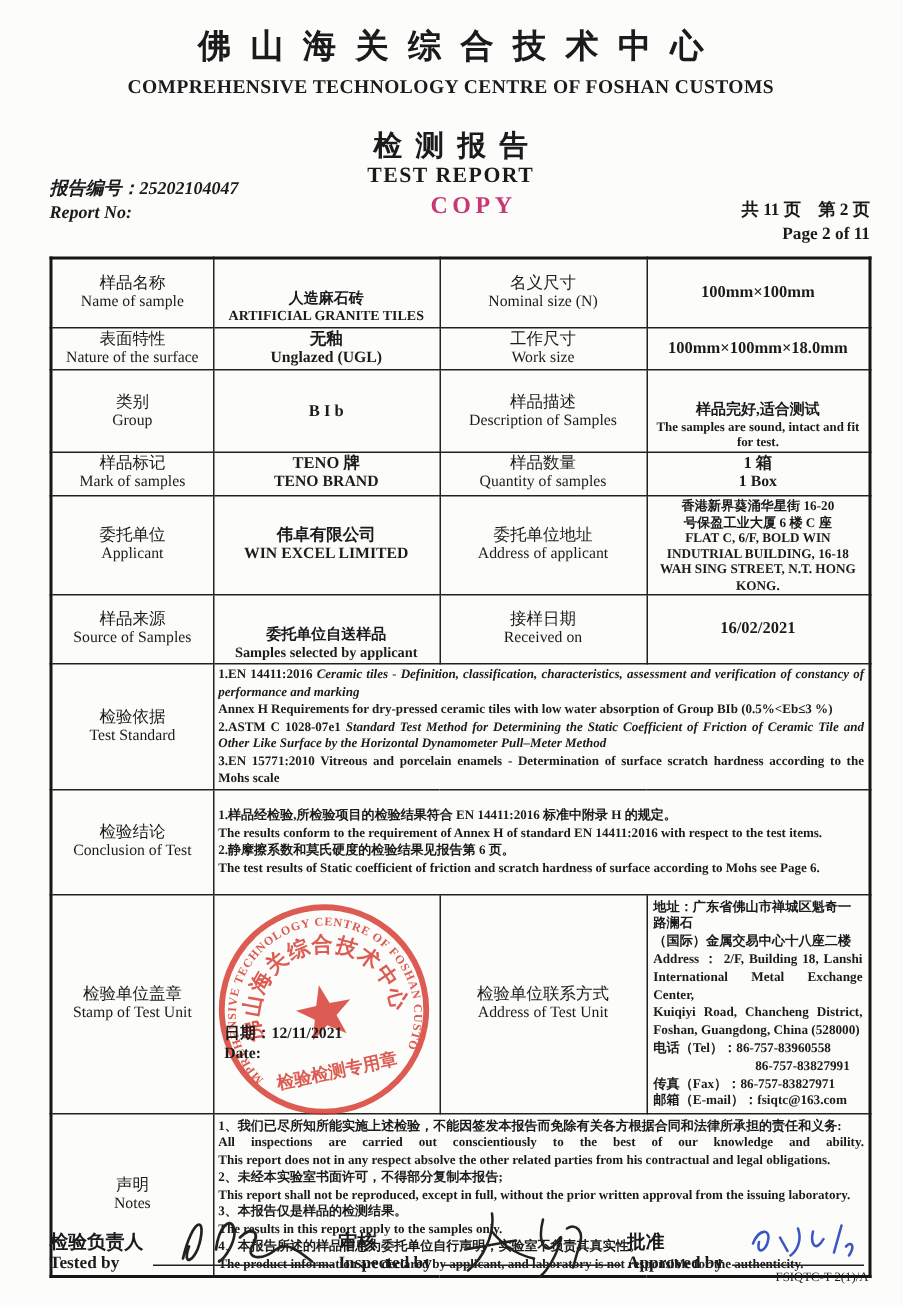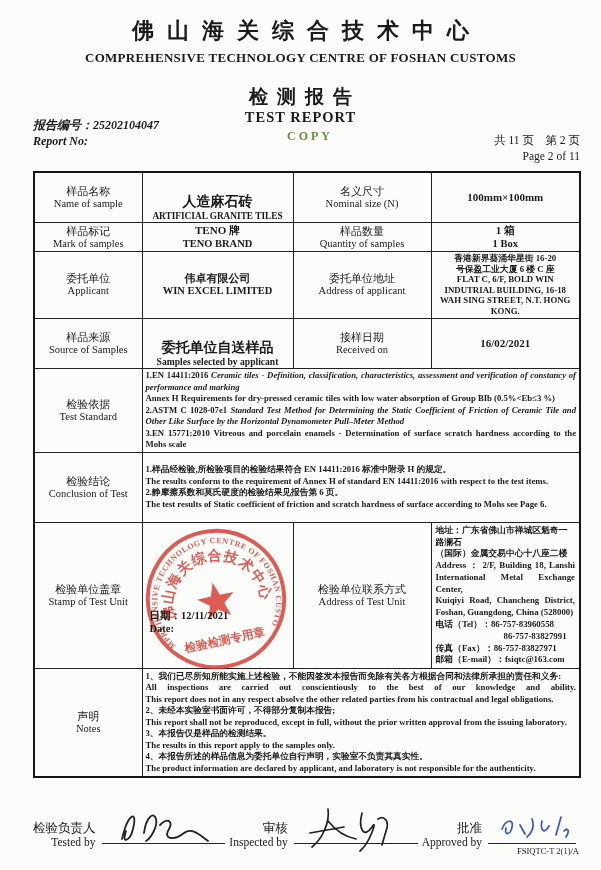--- a/index.html
+++ b/index.html
@@ -7,44 +7,44 @@
   .page{position:relative;width:601px;height:870px;background:#fcfcfa;overflow:hidden;
         font-family:"Liberation Serif","DejaVu Serif",serif;color:#1b1b1b;}
   .abs{position:absolute;}
   .ctr{left:0;width:601px;text-align:center;}
 
   .org-zh{top:16px;font-size:22px;font-weight:bold;letter-spacing:13px;text-indent:13px;}
   .org-en{top:50px;font-size:13px;font-weight:bold;letter-spacing:.3px;}
   .doc-zh{top:84px;font-size:19px;font-weight:bold;letter-spacing:9px;text-indent:9px;}
   .doc-en{top:109px;font-size:14.5px;font-weight:bold;letter-spacing:1px;}
   .repno{top:117px;left:33px;font-size:12px;font-weight:bold;line-height:1.35;font-style:italic;}
-  .pageinfo{top:133px;right:21px;font-size:11.5px;font-weight:normal;line-height:1.35;text-align:right;}
-  .copymark{top:129px;left:287px;font-size:12px;font-weight:bold;letter-spacing:3px;color:#4d7c0f;opacity:.85;}
+  .pageinfo{top:133px;right:21px;font-size:11.5px;font-weight:bold;line-height:1.35;text-align:right;}
+  .copymark{top:129px;left:287px;font-size:16px;font-weight:bold;letter-spacing:3px;color:#be185d;opacity:.85;}
 
   table.rpt{position:absolute;top:171px;left:33px;width:546px;border-collapse:collapse;
             table-layout:fixed;border:2px solid #161616;}
   table.rpt td{border:1.4px solid #222;padding:1px 3px;vertical-align:middle;overflow:visible;}
   td.lab{text-align:center;font-weight:normal;line-height:1.18;}
   td.val{text-align:center;font-weight:bold;line-height:1.2;}
   .zh{display:block;font-size:11px;}
   .en{display:block;font-size:10.5px;}
-  .sm .zh{font-size:14px;margin-top:20px;} .sm .en{font-size:8.6px;line-height:1.15;}
+  .sm .zh{font-size:10px;margin-top:20px;} .sm .en{font-size:8.6px;line-height:1.15;}
   .addr4{font-size:8.8px;line-height:1.3;}
   td.para{vertical-align:top;text-align:justify;font-weight:bold;font-size:8.7px;line-height:1.32;padding:2px 5px;}
   td.para p{margin:0;}
   .addrcell{vertical-align:top !important;text-align:left;font-weight:bold;font-size:8.8px;line-height:1.34;padding:2px 4px !important;}
   .addrcell .stretch{text-align:justify;text-align-last:justify;}
   .addrcell .indent{padding-left:68px;}
   .notes .stretch{text-align:justify;text-align-last:justify;}
   .stampcell{position:relative;}
   .stamp-svg{position:absolute;left:0px;top:3px;z-index:5;opacity:.82;transform:rotate(-12deg);}
   .datebox{position:absolute;left:7px;top:86px;z-index:6;font-weight:bold;font-size:10.5px;line-height:1.25;text-align:left;}
 
   .footer{position:absolute;top:797px;left:33px;width:547px;display:flex;align-items:flex-end;}
-  .sig-label{text-align:right;font-weight:normal;line-height:1.2;padding-bottom:2px;white-space:nowrap;}
+  .sig-label{text-align:left;font-weight:bold;line-height:1.2;padding-bottom:2px;white-space:nowrap;}
   .sig-label .zh{font-size:12.5px;} .sig-label .en{font-size:11.5px;}
   .sig-line{position:relative;flex:1;border-bottom:1.6px solid #222;height:46px;margin:0 4px 8px 6px;}
   .sig-line svg{position:absolute;left:6px;bottom:-10px;}
   .formcode{top:846px;right:22px;font-size:8.5px;}
 </style>
 </head>
 <body>
 
 <div class="page">
 
@@ -83,21 +83,55 @@
           </td>
       <td class="lab">
             <span class="zh">名义尺寸</span>
             <span class="en">Nominal size (N)</span>
           </td>
       <td class="val">
             <span class="zh" style="font-size:11px">100mm×100mm</span>
           </td>
     </tr>
 
-
+    <tr style="height:28px">
+      <td class="lab">
+            <span class="zh">表面特性</span>
+            <span class="en">Nature of the surface</span>
+          </td>
+      <td class="val">
+            <span class="zh">无釉</span>
+            <span class="en">Unglazed (UGL)</span>
+          </td>
+      <td class="lab">
+            <span class="zh">工作尺寸</span>
+            <span class="en">Work size</span>
+          </td>
+      <td class="val">
+            <span class="zh" style="font-size:11px">100mm×100mm×18.0mm</span>
+          </td>
+    </tr>
+
+    <tr style="height:40px">
+      <td class="lab">
+            <span class="zh">类别</span>
+            <span class="en">Group</span>
+          </td>
+      <td class="val">
+            <span class="zh">B I b</span>
+          </td>
+      <td class="lab">
+            <span class="zh">样品描述</span>
+            <span class="en">Description of Samples</span>
+          </td>
+      <td class="val sm">
+            <span class="zh">样品完好,适合测试</span>
+            <span class="en">The samples are sound, intact and fit for test.</span>
+          </td>
+    </tr>
 
     <tr style="height:28px">
       <td class="lab">
             <span class="zh">样品标记</span>
             <span class="en">Mark of samples</span>
           </td>
       <td class="val">
             <span class="zh">TENO 牌</span>
             <span class="en">TENO BRAND</span>
           </td>

